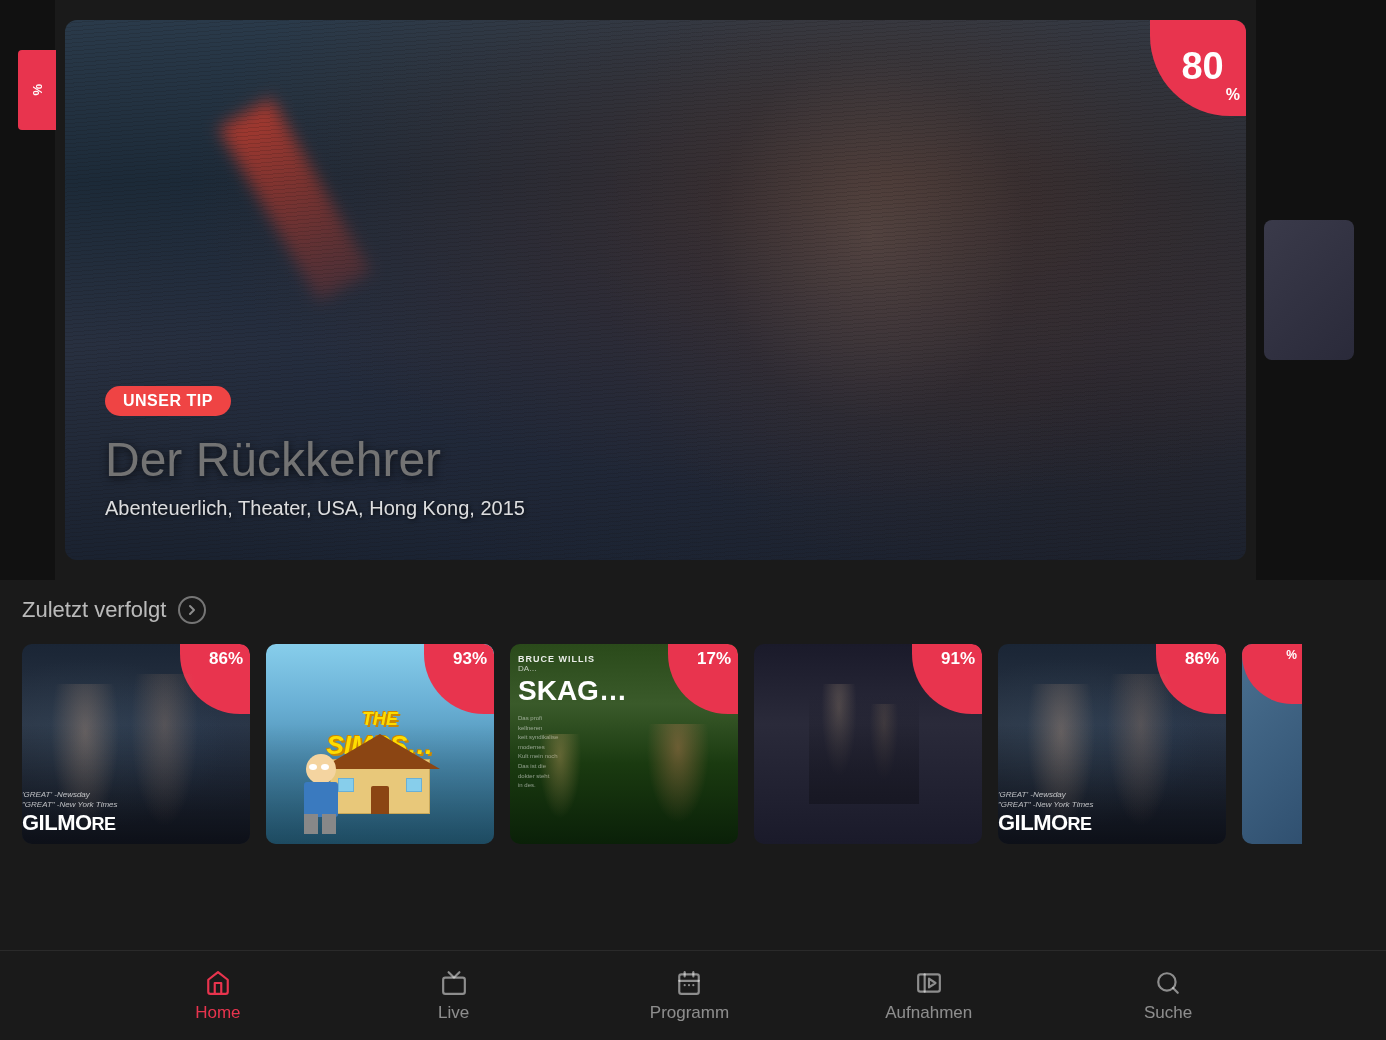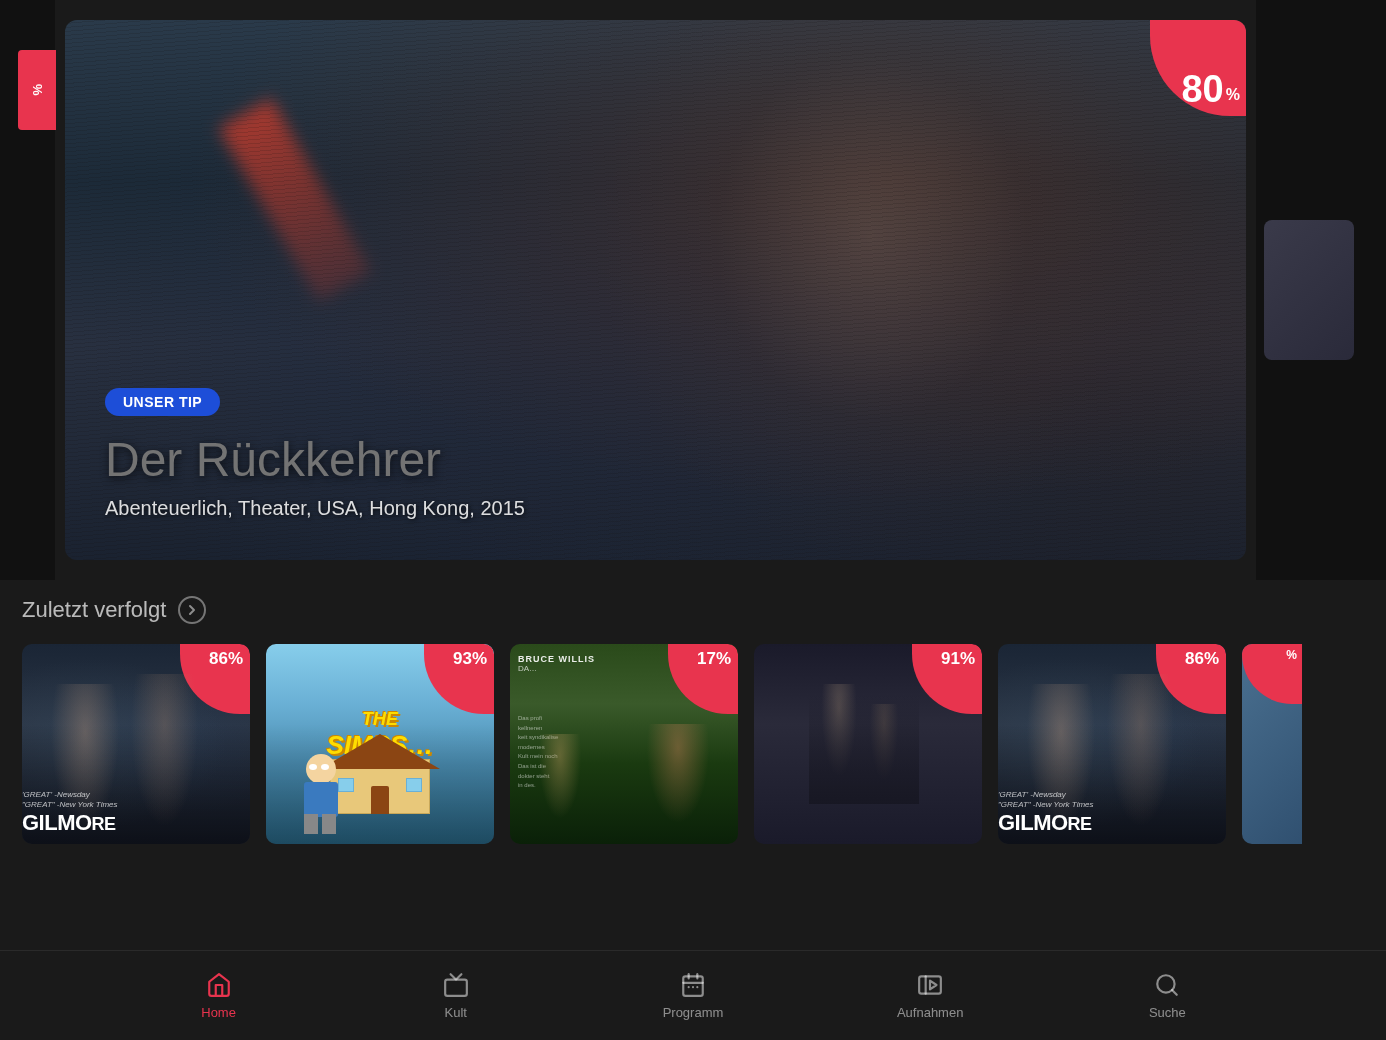--- a/index.html
+++ b/index.html
@@ -125,21 +125,21 @@
 
     .hero-score-badge {
       position: absolute;
       top: -4px;
       right: -4px;
       width: 100px;
       height: 100px;
       background: #e8344e;
       border-radius: 0 12px 0 80px;
       display: flex;
-      align-items: flex-end;
+      align-items: center;
       justify-content: flex-end;
       padding: 8px 10px;
     }
 
     .hero-score-text {
       font-size: 38px;
       font-weight: 800;
       color: white;
       line-height: 1;
     }
@@ -155,23 +155,23 @@
 
     .hero-content {
       position: absolute;
       bottom: 40px;
       left: 40px;
       right: 40px;
     }
 
     .hero-tip-badge {
       display: inline-block;
-      background: #1d4ed8;
+      background: #ef4444;
       color: white;
-      font-size: 14px;
+      font-size: 16px;
       font-weight: 700;
       padding: 6px 18px;
       border-radius: 20px;
       margin-bottom: 16px;
       letter-spacing: 0.5px;
     }
 
     .hero-title {
       font-size: 48px;
       font-weight: 400;
@@ -450,21 +450,21 @@
 
     .nav-icon {
       width: 28px;
       height: 28px;
       display: flex;
       align-items: center;
       justify-content: center;
     }
 
     .nav-label {
-      font-size: 13px;
+      font-size: 17px;
       color: rgba(255,255,255,0.5);
     }
 
     .nav-item.active .nav-label {
       color: #e8344e;
     }
 
     .nav-item.active .nav-icon svg path,
     .nav-item.active .nav-icon svg rect,
     .nav-item.active .nav-icon svg polyline {
@@ -588,20 +588,21 @@
       </div>
     </div>
 
     <div class="card card-bruce">
       <div class="card-score">
         <span class="card-score-text">17%</span>
       </div>
       <div class="bruce-header">
         <div class="bruce-actor">BRUCE WILLIS</div>
         <div style="font-size:8px;color:rgba(255,255,255,0.7);margin-bottom:4px;">DA…</div>
+        <div class="bruce-title-text">SKAG…</div>
       </div>
 
       <div style="position:absolute;top:70px;left:8px;right:8px;">
         <div style="font-size:6px;color:rgba(255,255,255,0.5);line-height:1.6;">
           <div>Das profi</div>
           <div>kellneren</div>
           <div>keit syndikalise</div>
           <div>modernes</div>
           <div>Kult mein noch</div>
           <div>Das ist die</div>
@@ -671,21 +672,21 @@
     <span class="nav-label" style="color:#e8344e;">Home</span>
   </div>
 
   <div class="nav-item">
     <div class="nav-icon">
       <svg width="26" height="26" viewBox="0 0 24 24" fill="none" stroke="rgba(255,255,255,0.5)" stroke-width="2" stroke-linecap="round" stroke-linejoin="round">
         <rect x="2" y="7" width="20" height="15" rx="2" ry="2"></rect>
         <polyline points="17,2 12,7 7,2"></polyline>
       </svg>
     </div>
-    <span class="nav-label">Kult</span>
+    <span class="nav-label">Live</span>
   </div>
 
   <div class="nav-item">
     <div class="nav-icon">
       <svg width="26" height="26" viewBox="0 0 24 24" fill="none" stroke="rgba(255,255,255,0.5)" stroke-width="2" stroke-linecap="round" stroke-linejoin="round">
         <rect x="3" y="4" width="18" height="18" rx="2" ry="2"></rect>
         <line x1="16" y1="2" x2="16" y2="6"></line>
         <line x1="8" y1="2" x2="8" y2="6"></line>
         <line x1="3" y1="10" x2="21" y2="10"></line>
         <line x1="8" y1="14" x2="8" y2="14"></line>

